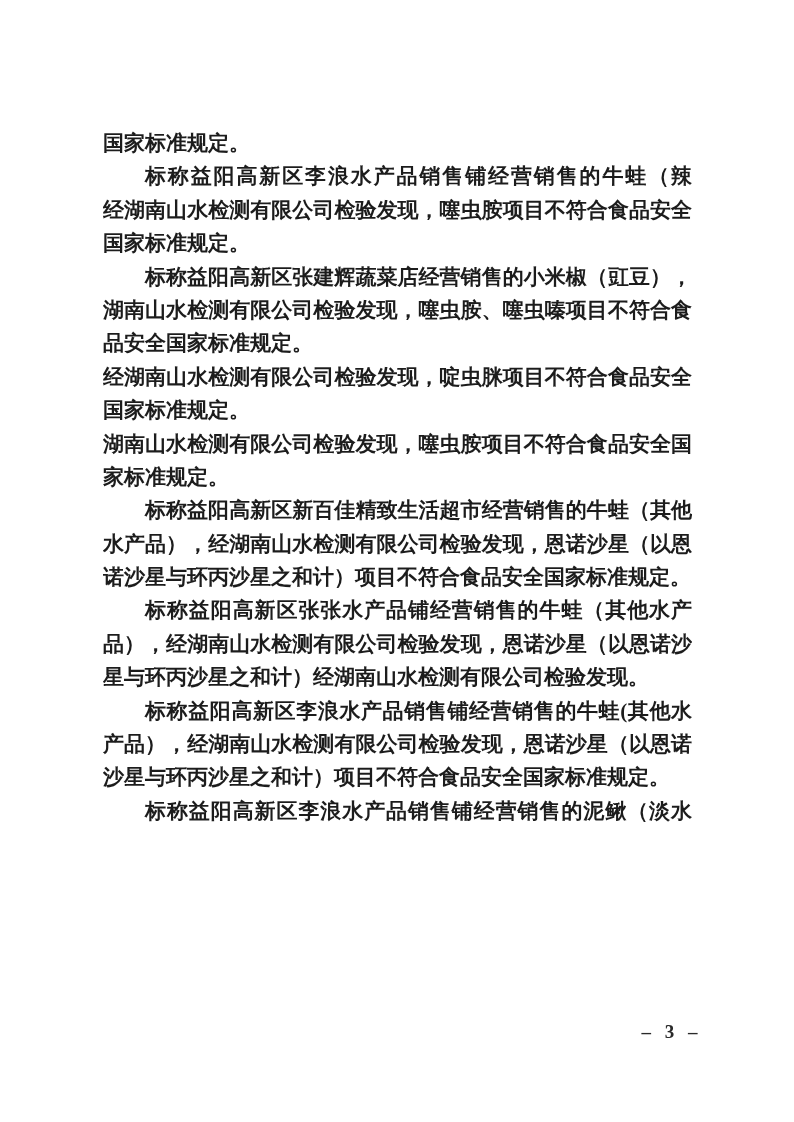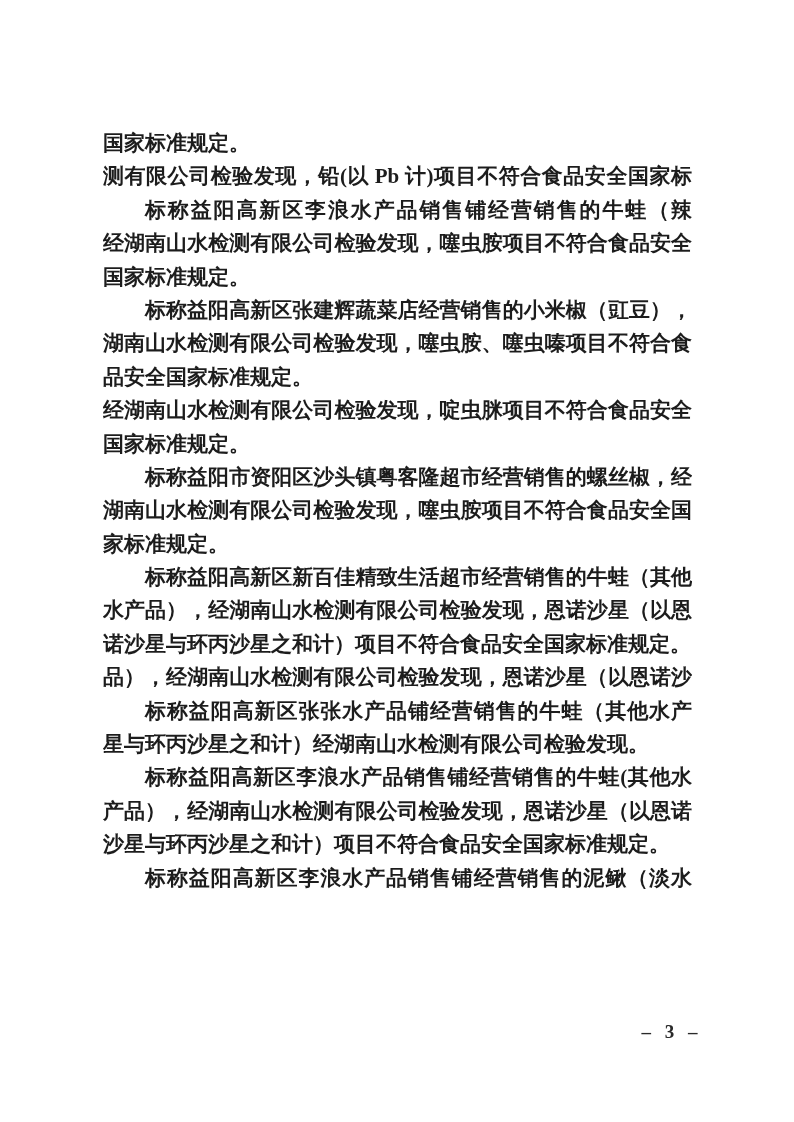--- a/index.html
+++ b/index.html
@@ -50,37 +50,35 @@
     word-spacing: 7px;
     letter-spacing: 1px;
   }
 </style>
 </head>
 <body>
 
 <div class="page">
   <div class="text-block">
       <div class="line para-end">国家标准规定。</div>
-      <div class="line">测有限公司检验发现，铅(以 Pb 计)项目不符合食品安全国家标</div>
       <div class="line indent">标称益阳高新区李浪水产品销售铺经营销售的牛蛙（辣椒），</div>
       <div class="line">经湖南山水检测有限公司检验发现，噻虫胺项目不符合食品安全</div>
       <div class="line para-end">国家标准规定。</div>
       <div class="line indent">标称益阳高新区张建辉蔬菜店经营销售的小米椒（豇豆），经</div>
       <div class="line">湖南山水检测有限公司检验发现，噻虫胺、噻虫嗪项目不符合食</div>
       <div class="line para-end">品安全国家标准规定。</div>
       <div class="line">经湖南山水检测有限公司检验发现，啶虫脒项目不符合食品安全</div>
       <div class="line para-end">国家标准规定。</div>
-      <div class="line indent">标称益阳市资阳区沙头镇粤客隆超市经营销售的螺丝椒，经</div>
       <div class="line">湖南山水检测有限公司检验发现，噻虫胺项目不符合食品安全国</div>
       <div class="line para-end">家标准规定。</div>
       <div class="line indent">标称益阳高新区新百佳精致生活超市经营销售的牛蛙（其他</div>
       <div class="line">水产品），经湖南山水检测有限公司检验发现，恩诺沙星（以恩</div>
       <div class="line para-end">诺沙星与环丙沙星之和计）项目不符合食品安全国家标准规定。</div>
+      <div class="line indent">标称益阳高新区张张水产品铺经营销售的牛蛙（其他水产</div>
       <div class="line">品），经湖南山水检测有限公司检验发现，恩诺沙星（以恩诺沙</div>
-      <div class="line indent">标称益阳高新区张张水产品铺经营销售的牛蛙（其他水产</div>
       <div class="line para-end">星与环丙沙星之和计）经湖南山水检测有限公司检验发现。</div>
       <div class="line indent">标称益阳高新区李浪水产品销售铺经营销售的牛蛙(其他水</div>
       <div class="line">产品），经湖南山水检测有限公司检验发现，恩诺沙星（以恩诺</div>
       <div class="line para-end">沙星与环丙沙星之和计）项目不符合食品安全国家标准规定。</div>
       <div class="line indent">标称益阳高新区李浪水产品销售铺经营销售的泥鳅（淡水</div>
     </div>
   <div class="page-number">– 3 –</div>
 </div>
 
 </body></html>

